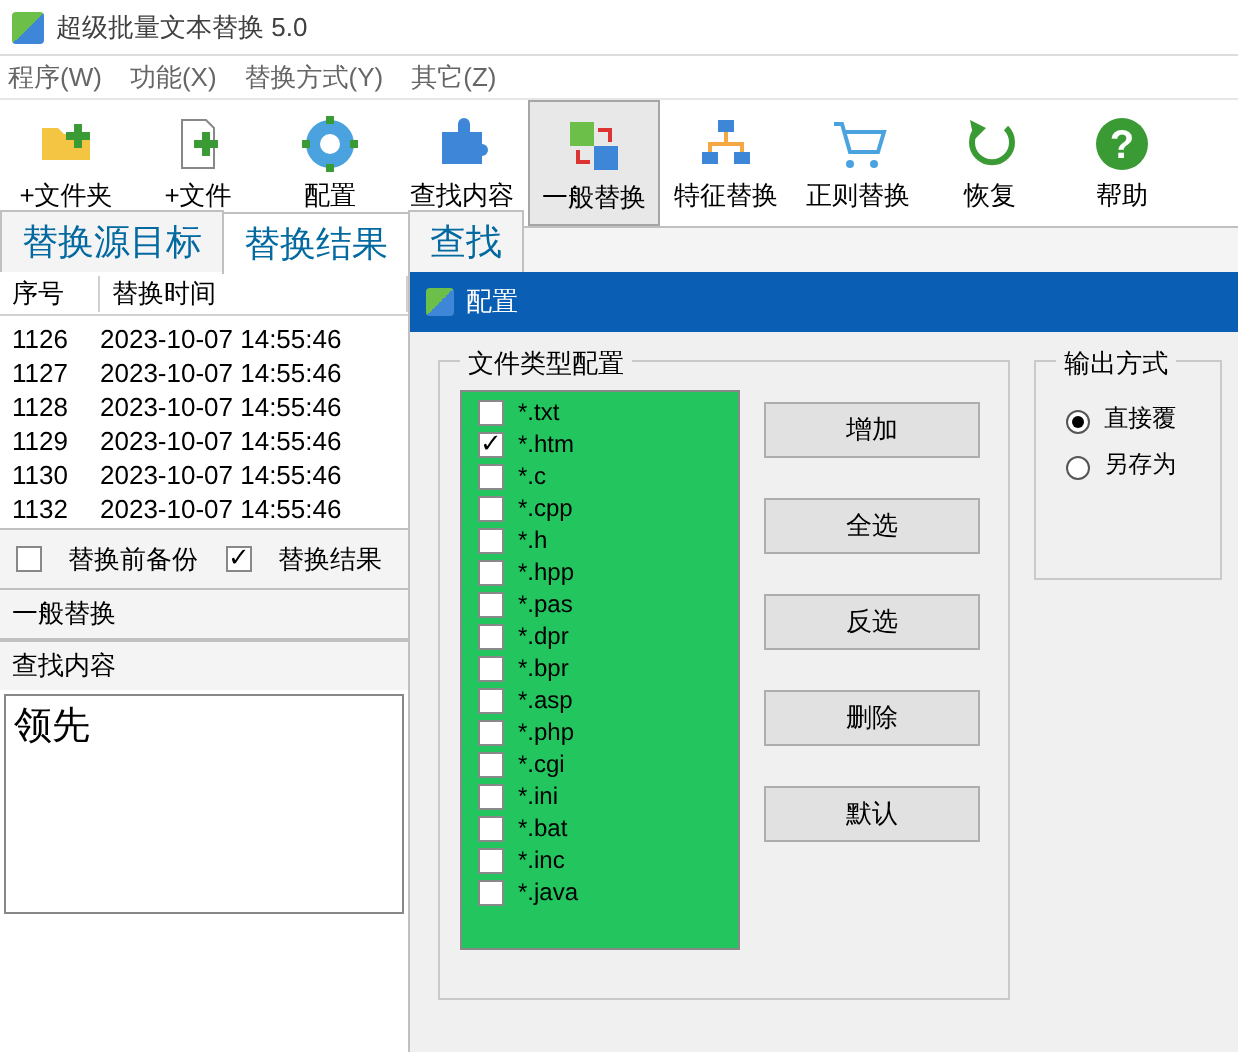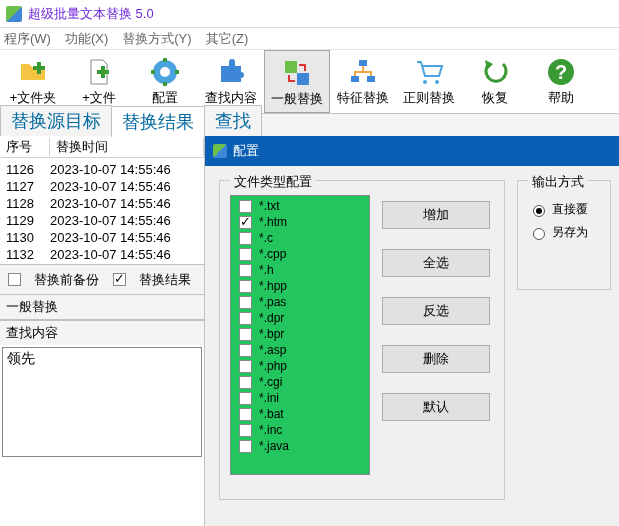--- a/index.html
+++ b/index.html
@@ -16,21 +16,21 @@
   }
 
   
   .titlebar {
     height: 28px;
     background: #fff;
     display: flex;
     align-items: center;
     padding: 0 6px;
     border-bottom: 1px solid #ddd;
-    color: #6d28d9;
+    color: #404040;
     font-size: 13px;
     gap: 6px;
   }
   .app-icon {
     width: 16px; height: 16px;
     background: linear-gradient(135deg,#6cc04a 50%, #3d86d8 50%);
     border-radius: 2px;
   }
 
   
@@ -172,21 +172,21 @@
   }
   .search-box {
     border: none;
     border-top: 1px solid #c0c0c0;
   }
   .search-area {
     width: 100%;
     height: 110px;
     border: 1px solid #888;
     background: #fff;
-    font-size: 14px;
+    font-size: 19px;
     padding: 2px 4px;
     font-family: inherit;
     resize: none;
   }
 
   
   .right-panel {
     flex: 1;
     background: #f0f0f0;
     position: relative;

